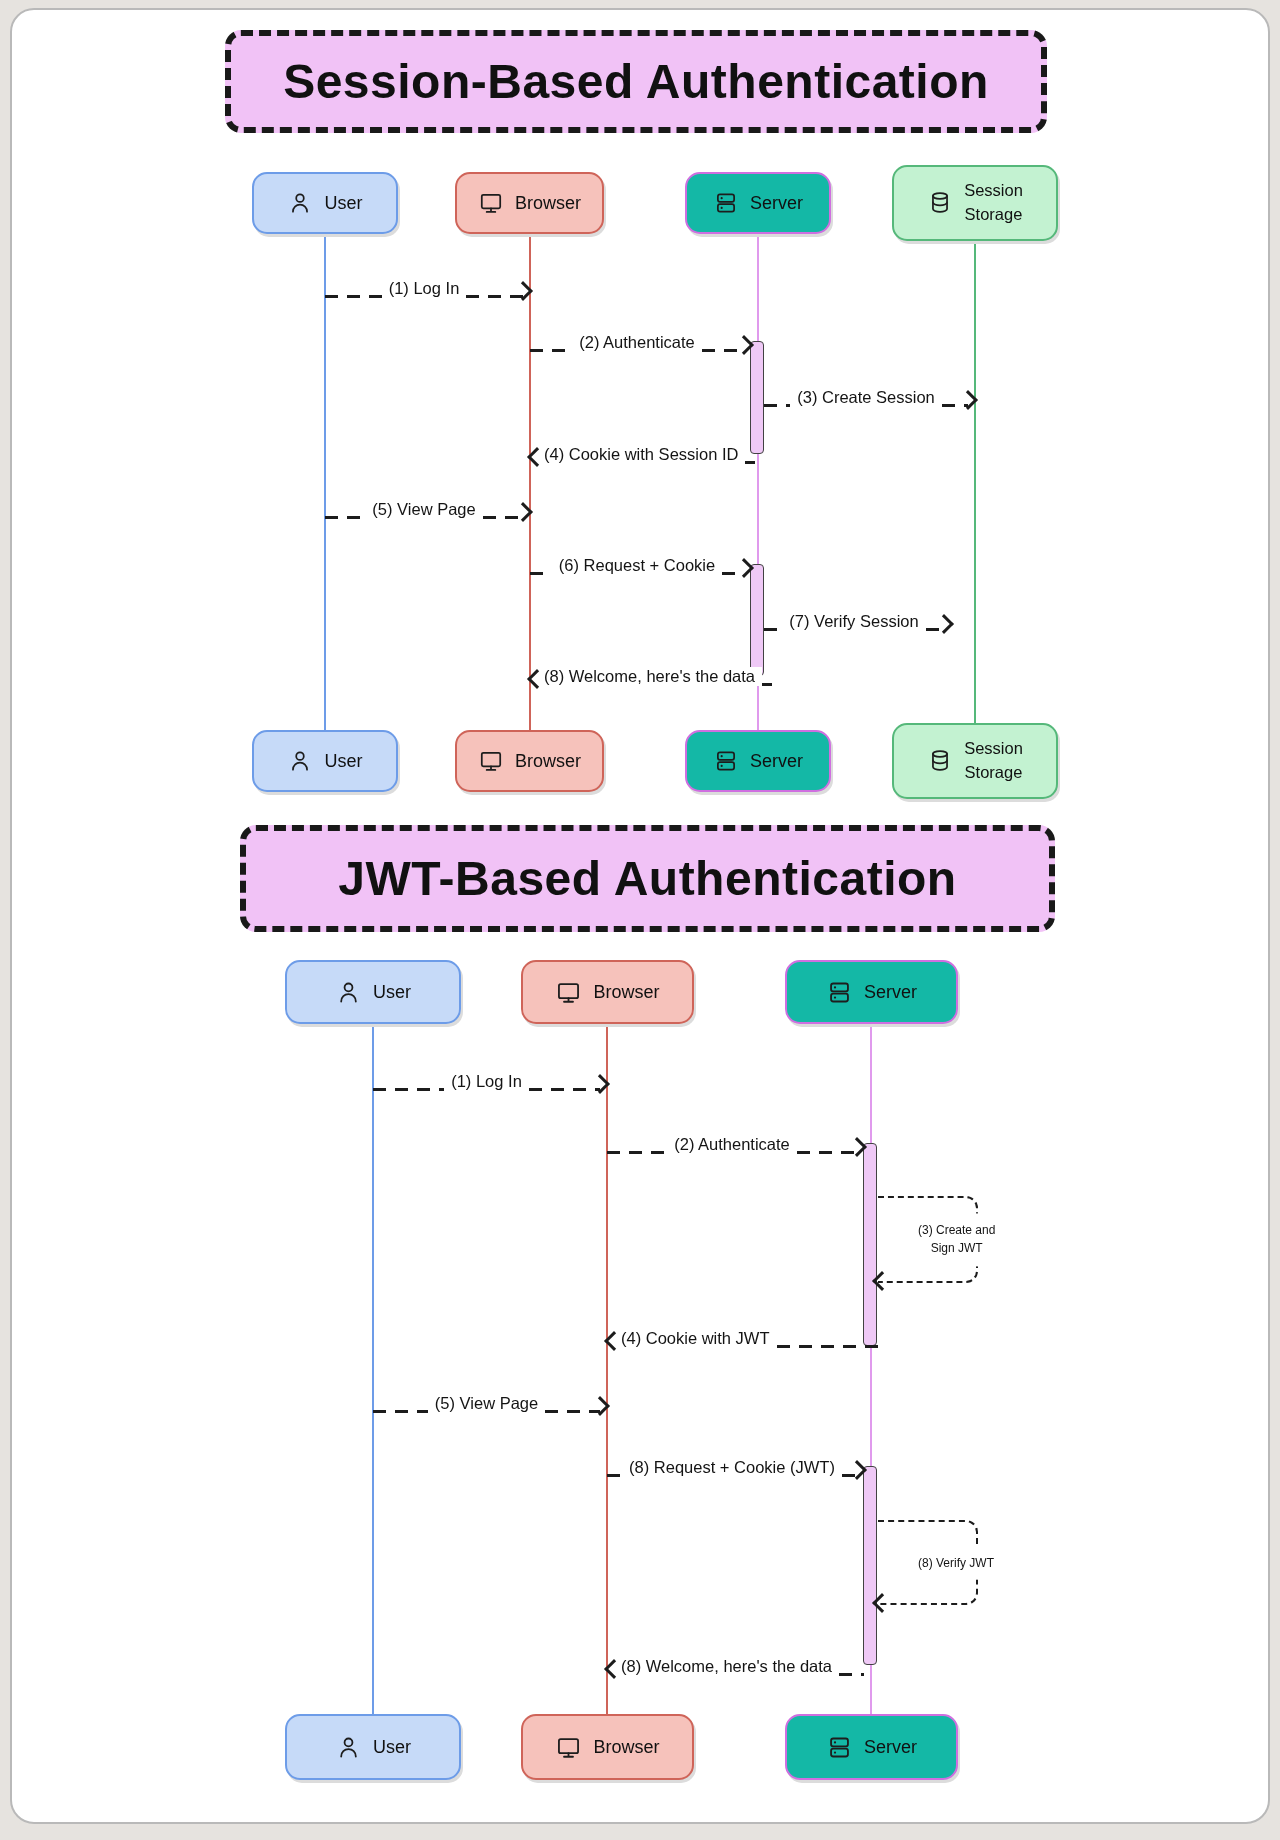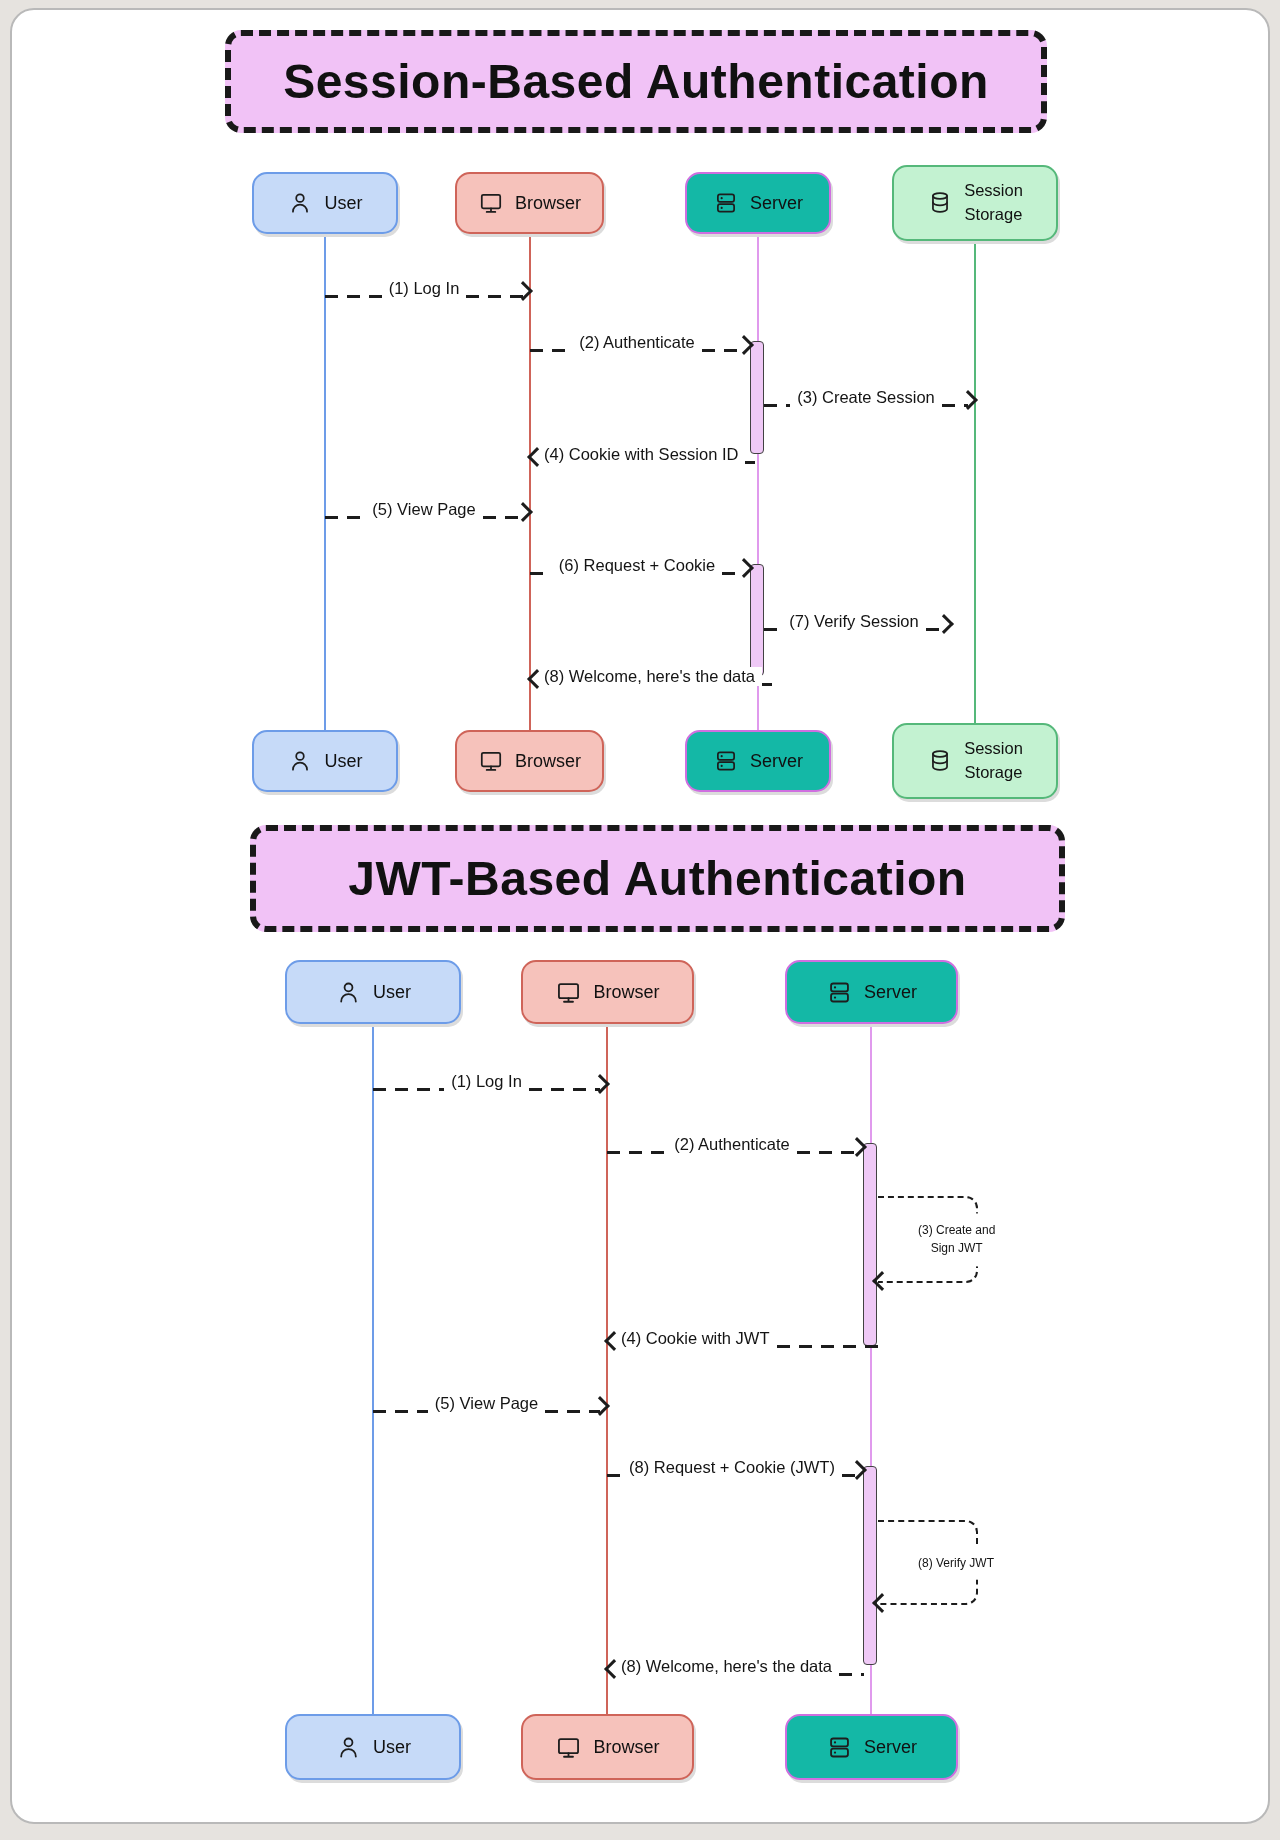--- a/index.html
+++ b/index.html
@@ -205,21 +205,21 @@
         <ellipse cx="12" cy="5.5" rx="6.5" ry="2.6"></ellipse>
         <path d="M5.5 5.5v6c0 1.4 2.9 2.6 6.5 2.6s6.5-1.2 6.5-2.6v-6"></path>
         <path d="M5.5 11.5v6c0 1.4 2.9 2.6 6.5 2.6s6.5-1.2 6.5-2.6v-6"></path>
       </svg>
     <span class="lbl">
       <span>Session</span><br>
       <span>Storage</span>
     </span>
   </div>
 
-  <div class="title" style="left:250px;top:825px;width:815px;height:107px">
+  <div class="title" style="left:240px;top:825px;width:815px;height:107px">
     <span>JWT-Based Authentication</span>
   </div>
 
   <div class="life user" style="left:372px;top:1024px;height:690px"></div>
   <div class="life browser" style="left:606px;top:1024px;height:690px"></div>
   <div class="life server" style="left:870px;top:1024px;height:690px"></div>
 
   <div class="act" style="left:871px;top:1143px;height:203px"></div>
   <div class="act" style="left:871px;top:1466px;height:199px"></div>
 

